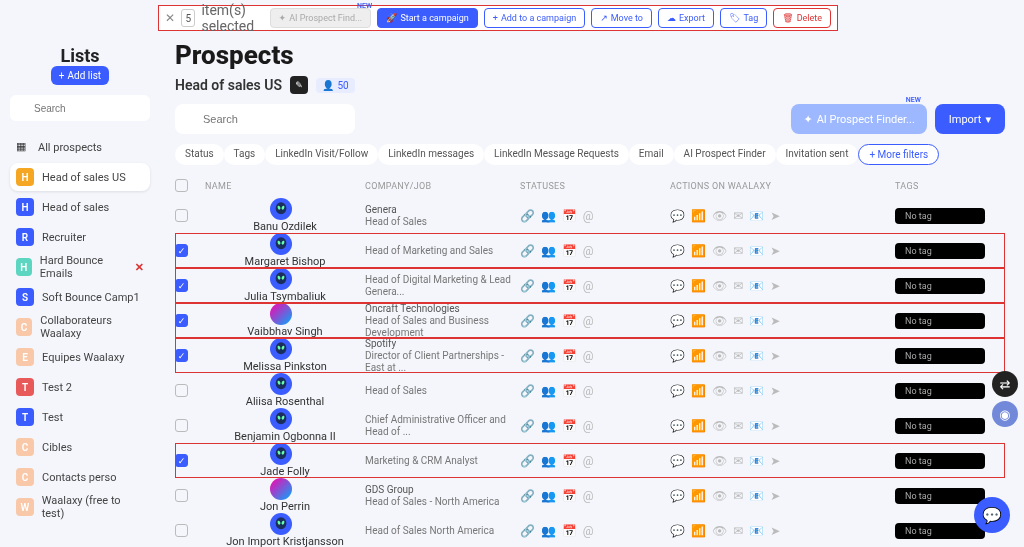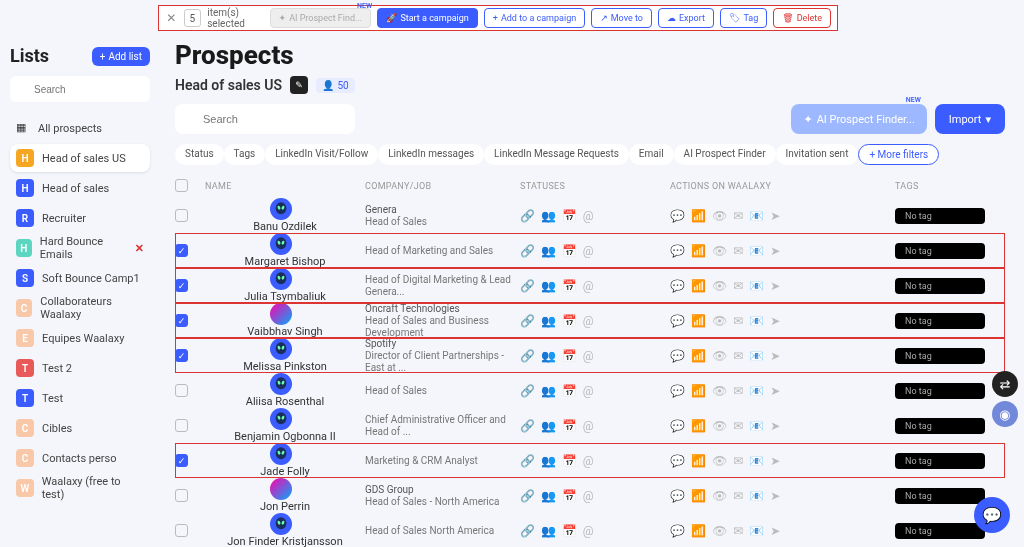--- a/index.html
+++ b/index.html
@@ -2,31 +2,31 @@
 <html><head>
 <meta charset="utf-8">
 <style>
 * { box-sizing: border-box; margin: 0; padding: 0; }
 body { font-family: -apple-system, BlinkMacSystemFont, "Segoe UI", Roboto, sans-serif; background: #f4f6fb; font-size: 12px; color: #333; width: 1024px; height: 547px; overflow: hidden; position: relative; }
 
 
 .selection-bar { position: absolute; top: 5px; left: 158px; width: 680px; height: 26px; border: 1.5px solid #d33; background: #fff; display: flex; align-items: center; padding: 0 6px; gap: 6px; }
 .sel-close { width: 16px; height: 16px; display: flex; align-items: center; justify-content: center; color: #888; cursor: pointer; font-size: 12px; }
 .sel-count-box { width: 22px; height: 18px; border: 1px solid #ccc; border-radius: 3px; display: flex; align-items: center; justify-content: center; font-size: 10px; color: #555; }
-.sel-text { font-size: 10px; color: #666; }
+.sel-text { font-size: 14px; color: #666; }
 .sel-btn { height: 20px; padding: 0 8px; border-radius: 4px; font-size: 9px; display: flex; align-items: center; gap: 3px; cursor: pointer; white-space: nowrap; }
 .btn-ai-disabled { background: #eee; color: #aaa; position: relative; border: 1px solid #ddd; }
 .btn-ai-disabled .new-badge { position: absolute; top: -7px; right: -2px; font-size: 7px; color: #3b5cff; font-weight: 600; }
 .btn-primary { background: #3b5cff; color: #fff; border: 1px solid #3b5cff; }
 .btn-outline { background: #fff; color: #3b5cff; border: 1px solid #3b5cff; }
 .btn-danger-outline { background: #fff; color: #d33; border: 1px solid #d33; }
 
 
 .sidebar { position: absolute; left: 0; top: 45px; width: 160px; padding: 0 10px; }
-.sidebar-head { display: flex; align-items: flex-end; justify-content: space-between; margin-bottom: 10px; }
+.sidebar-head { display: flex; align-items: center; justify-content: space-between; margin-bottom: 10px; flex-direction: column; }
 .sidebar-title { font-size: 18px; font-weight: 700; color: #222; }
 .add-list-btn { background: #3b5cff; color: #fff; border-radius: 6px; padding: 4px 8px; font-size: 10px; display: flex; align-items: center; gap: 3px; cursor: pointer; }
 .sidebar-search { width: 100%; height: 26px; border: none; background: #fff; border-radius: 6px; padding: 0 8px 0 24px; font-size: 10px; color: #888; margin-bottom: 12px; position: relative; }
 .search-wrap { position: relative; }
 .search-wrap .icon { position: absolute; left: 8px; top: 7px; color: #bbb; font-size: 11px; }
 .sb-item { display: flex; align-items: center; gap: 8px; height: 28px; padding: 0 6px; border-radius: 8px; font-size: 11px; color: #444; cursor: pointer; margin-bottom: 2px; }
 .sb-item.active { background: #fff; box-shadow: 0 1px 3px rgba(0,0,0,0.1); }
 .sb-icon { width: 18px; height: 18px; border-radius: 4px; display: flex; align-items: center; justify-content: center; color: #fff; font-size: 10px; font-weight: 600; }
 .sb-icon-dark { width: 14px; height: 14px; color: #333; }
 
@@ -587,21 +587,21 @@
           <div class="chk"></div>
         </div>
         <div class="name-cell">
           <div class="avatar">
             <svg viewBox="0 0 24 24">
               <ellipse cx="12" cy="11" rx="8" ry="9" fill="#1a2e5c"></ellipse>
               <ellipse cx="9" cy="10" rx="2" ry="3" fill="#6fa" transform="rotate(-20 9 10)"></ellipse>
               <ellipse cx="15" cy="10" rx="2" ry="3" fill="#6fa" transform="rotate(20 15 10)"></ellipse>
             </svg>
           </div>
-          <span>Jon Finder Kristjansson</span>
+          <span>Jon Import Kristjansson</span>
         </div>
         <div class="comp-cell">
           <span class="c2">Head of Sales North America</span>
         </div>
         <div class="col-stat">
           <div class="icon-row">
             <span>🔗</span>
             <span>👥</span>
             <span>📅</span>
             <span>@</span>

